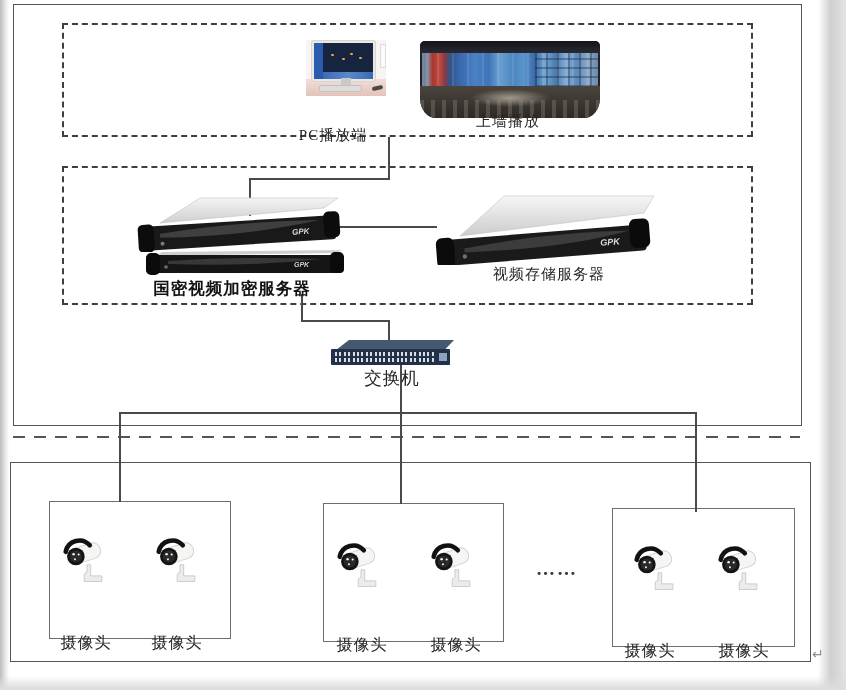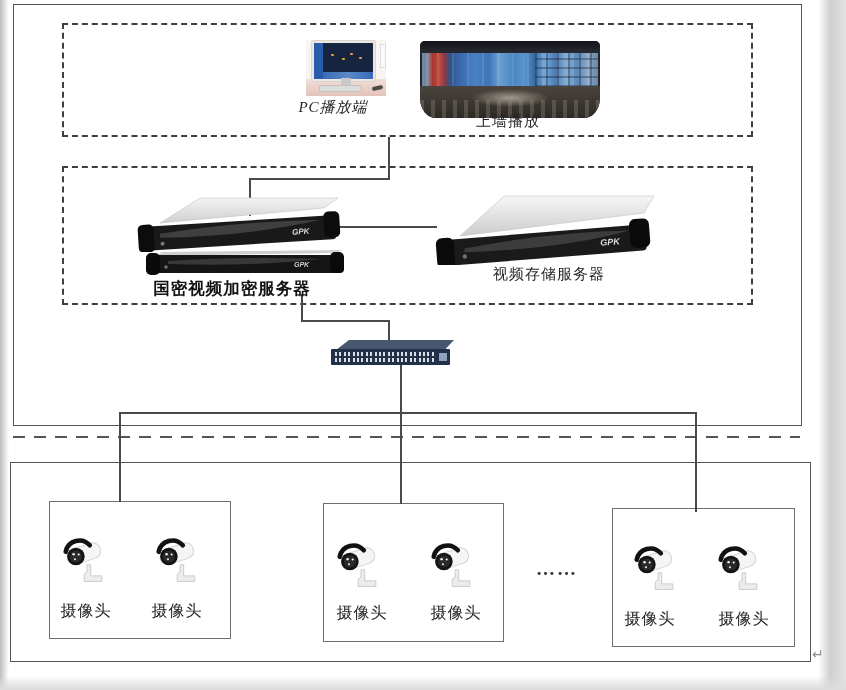--- a/index.html
+++ b/index.html
@@ -19,21 +19,21 @@
   .dashed-box{position:absolute;border:2px dashed #3f3f3f;}
   .cam-box{position:absolute;border:1.5px solid #6e6e6e;background:#fff;}
   .sep-dash{position:absolute;height:2px;
     background:repeating-linear-gradient(90deg,#555 0 12px,transparent 12px 21px);}
   
   .ln{position:absolute;background:#4a4a4a;}
   
   .lbl{position:absolute;text-align:center;letter-spacing:1px;color:#262626;}
   .lbl-sm{font-size:15px;}
   .lbl-bold{font-size:16.5px;font-weight:700;color:#121212;}
-  .lbl-md{font-size:16px;}
+  .lbl-md{font-size:16px;margin-top:32px;}
   .lbl-lg{font-size:17.5px;}
   .ellipsis{position:absolute;font-size:19px;font-weight:700;color:#333;letter-spacing:2px;}
   .return-mark{position:absolute;font-family:"DejaVu Sans",sans-serif;font-size:14px;color:#8e8e8e;}
   
   .pc{position:absolute;left:306px;top:40px;width:80px;height:56px;background:#f8f4f1;}
   .pc .desk{position:absolute;left:0;bottom:0;width:100%;height:30%;
     background:linear-gradient(180deg,#f2ded8,#e3c3ba);}
   .pc .monitor{position:absolute;left:7%;top:2%;width:74%;height:64%;
     background:#16243f;border:2px solid #ebe7e3;border-radius:2px;box-shadow:0 0 0 1px #d9d5d1;}
   .pc .sidebar{position:absolute;left:0;top:0;width:16%;height:100%;background:#2a5cae;}
@@ -255,24 +255,25 @@
         <rect x="6" y="10" width="36" height="17" rx="8" fill="#f5f5f3" stroke="#d0d0ce" stroke-width="1"></rect>
       </g>
       <circle cx="15" cy="21" r="9.5" fill="#141414"></circle>
       <circle cx="15" cy="21" r="6.5" fill="#2a2a2a"></circle>
       <circle cx="12.5" cy="18.5" r="1.3" fill="#ffffff"></circle>
       <circle cx="18" cy="19" r="1.1" fill="#ffffff"></circle>
       <circle cx="14" cy="24" r="1.1" fill="#eeeeee"></circle>
       <path d="M4 16 A 15 15 0 0 1 30 9" stroke="#111111" stroke-width="5" fill="none" stroke-linecap="round"></path>
     </svg>
 
-  <div class="lbl lbl-sm" style="left:278px;top:98px;width:110px;font-style:italic;">PC播放端</div>
+  <div class="lbl lbl-sm" style="left:278px;top:126px;width:110px;">PC播放端</div>
   <div class="lbl lbl-sm" style="left:453px;top:112px;width:110px;text-align:center;">上墙播放</div>
   <div class="lbl lbl-sm" style="left:449px;top:265px;width:200px;">视频存储服务器</div>
   <div class="lbl lbl-bold" style="left:132px;top:278px;width:200px;">国密视频加密服务器</div>
+  <div class="lbl lbl-lg" style="left:342px;top:366px;width:100px;">交换机</div>
 
   <div class="lbl lbl-md" style="left:51px;top:601px;width:70px;">摄像头</div>
   <div class="lbl lbl-md" style="left:142px;top:601px;width:70px;">摄像头</div>
   <div class="lbl lbl-md" style="left:327px;top:603px;width:70px;">摄像头</div>
   <div class="lbl lbl-md" style="left:421px;top:603px;width:70px;">摄像头</div>
   <div class="lbl lbl-md" style="left:615px;top:609px;width:70px;">摄像头</div>
   <div class="lbl lbl-md" style="left:709px;top:609px;width:70px;">摄像头</div>
 
   <div class="ellipsis" style="left:536px;top:558px;">……</div>
 

